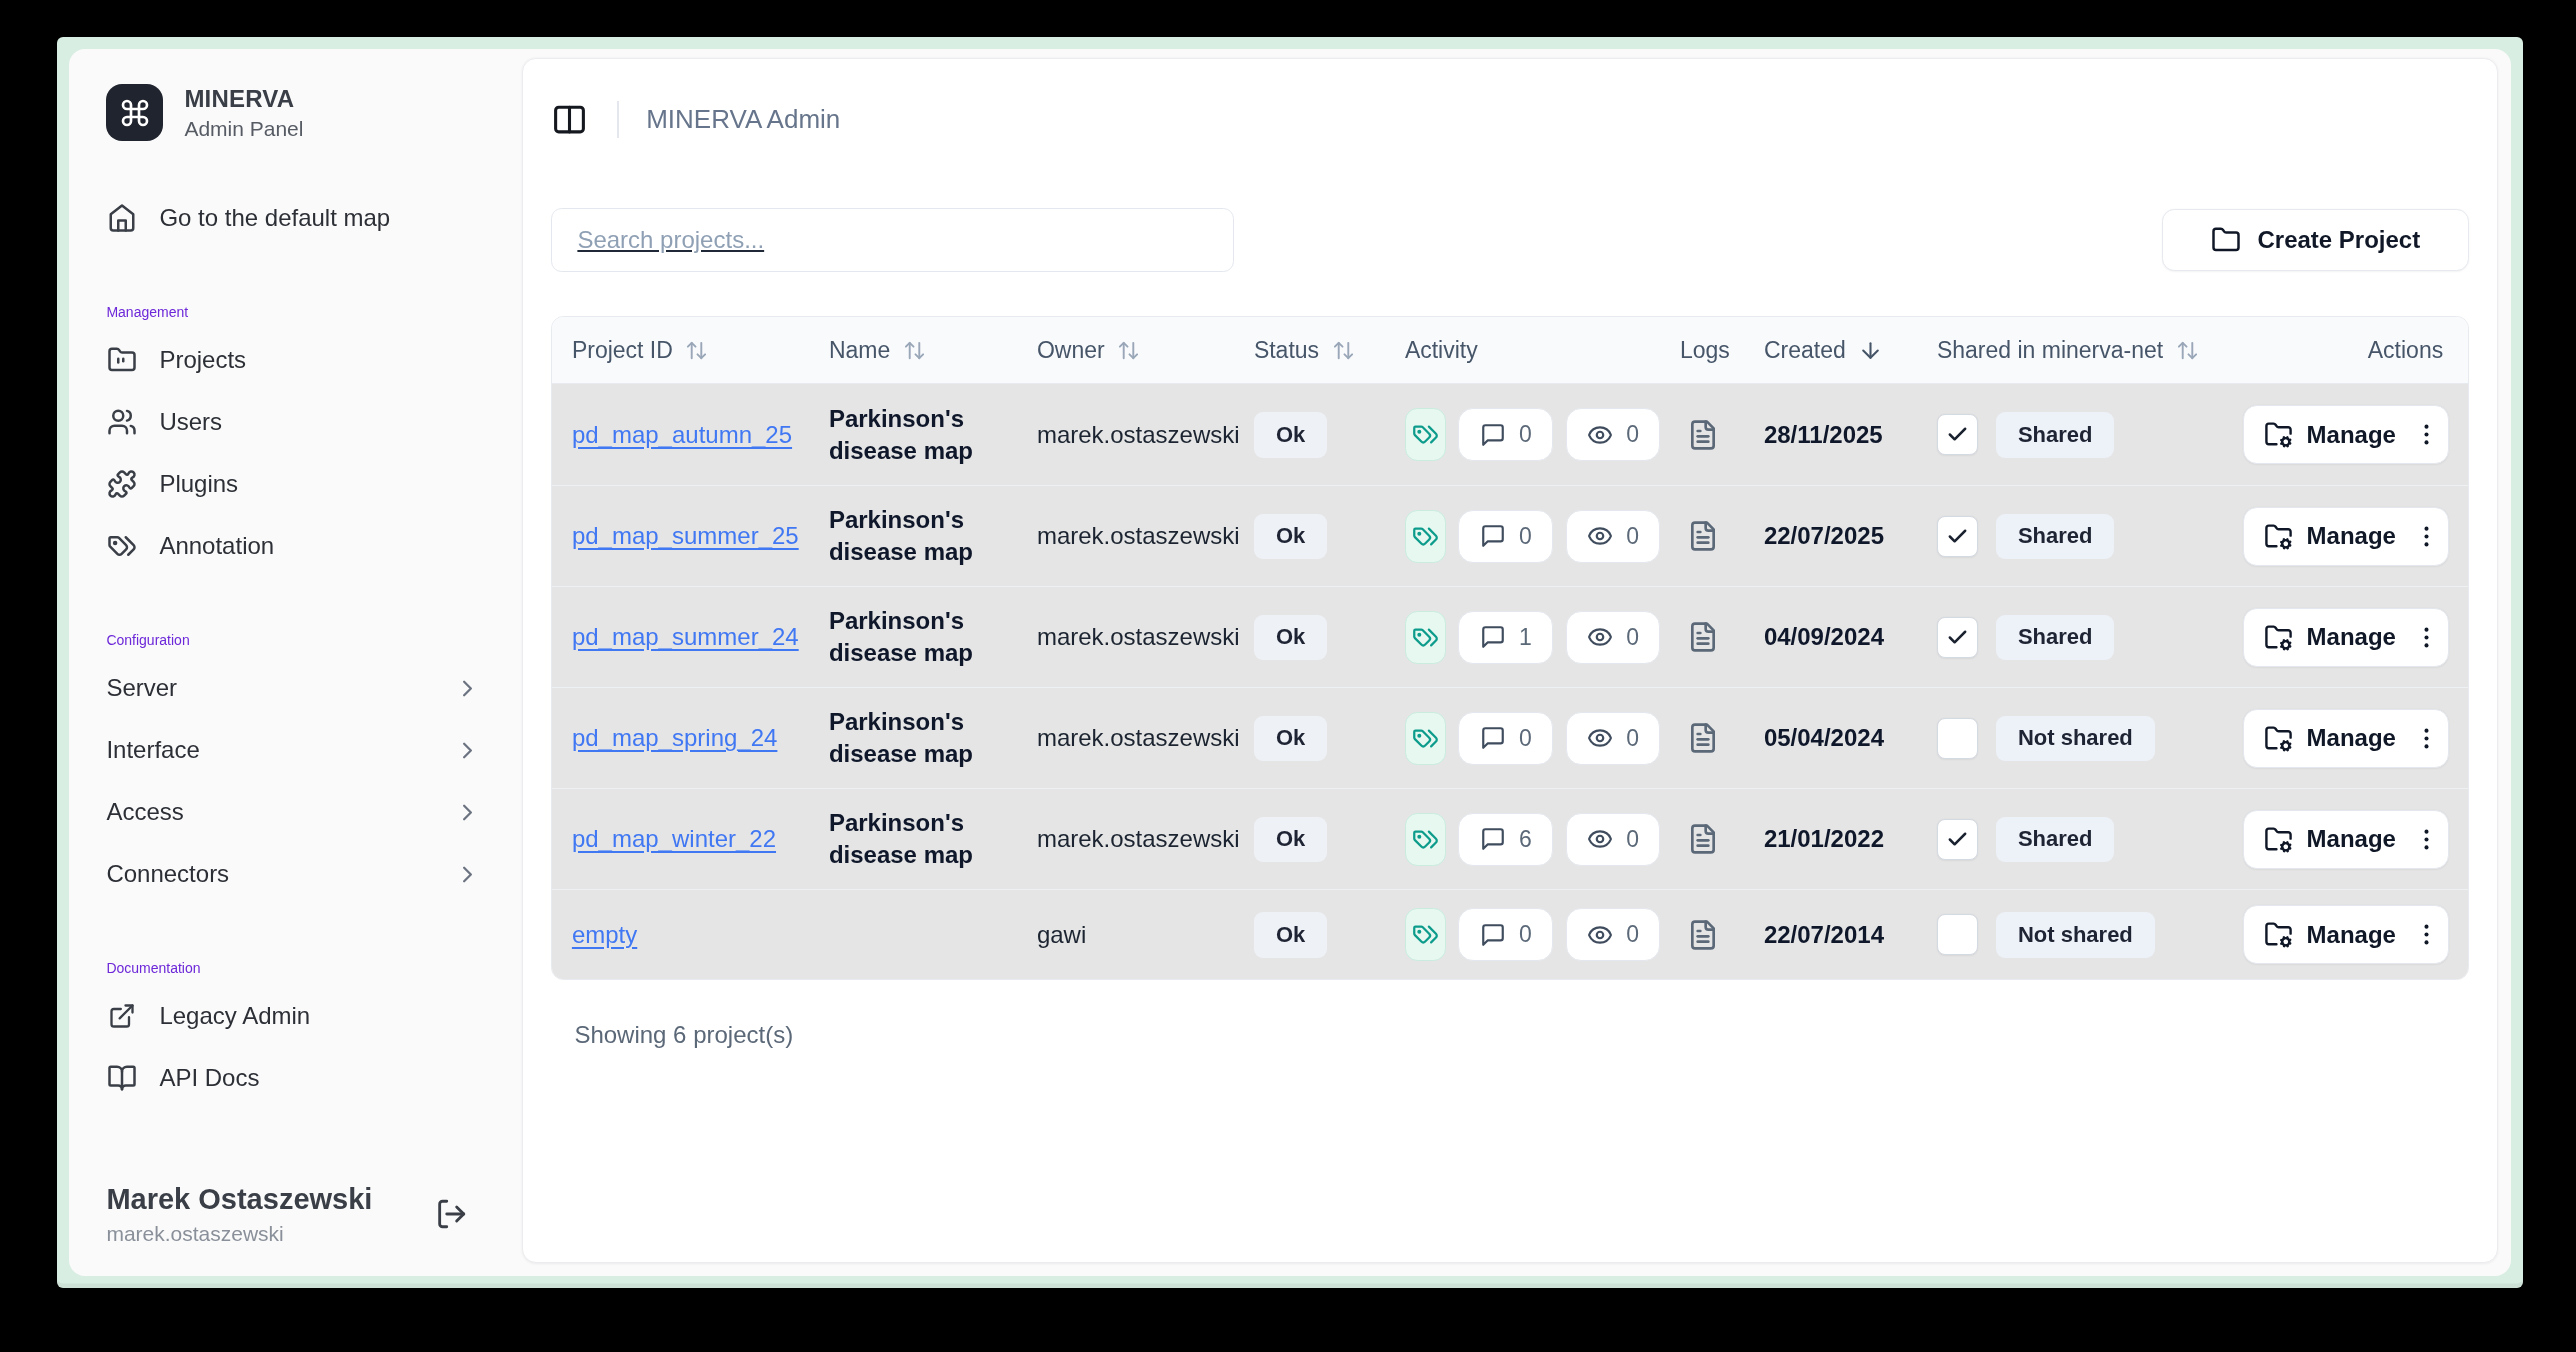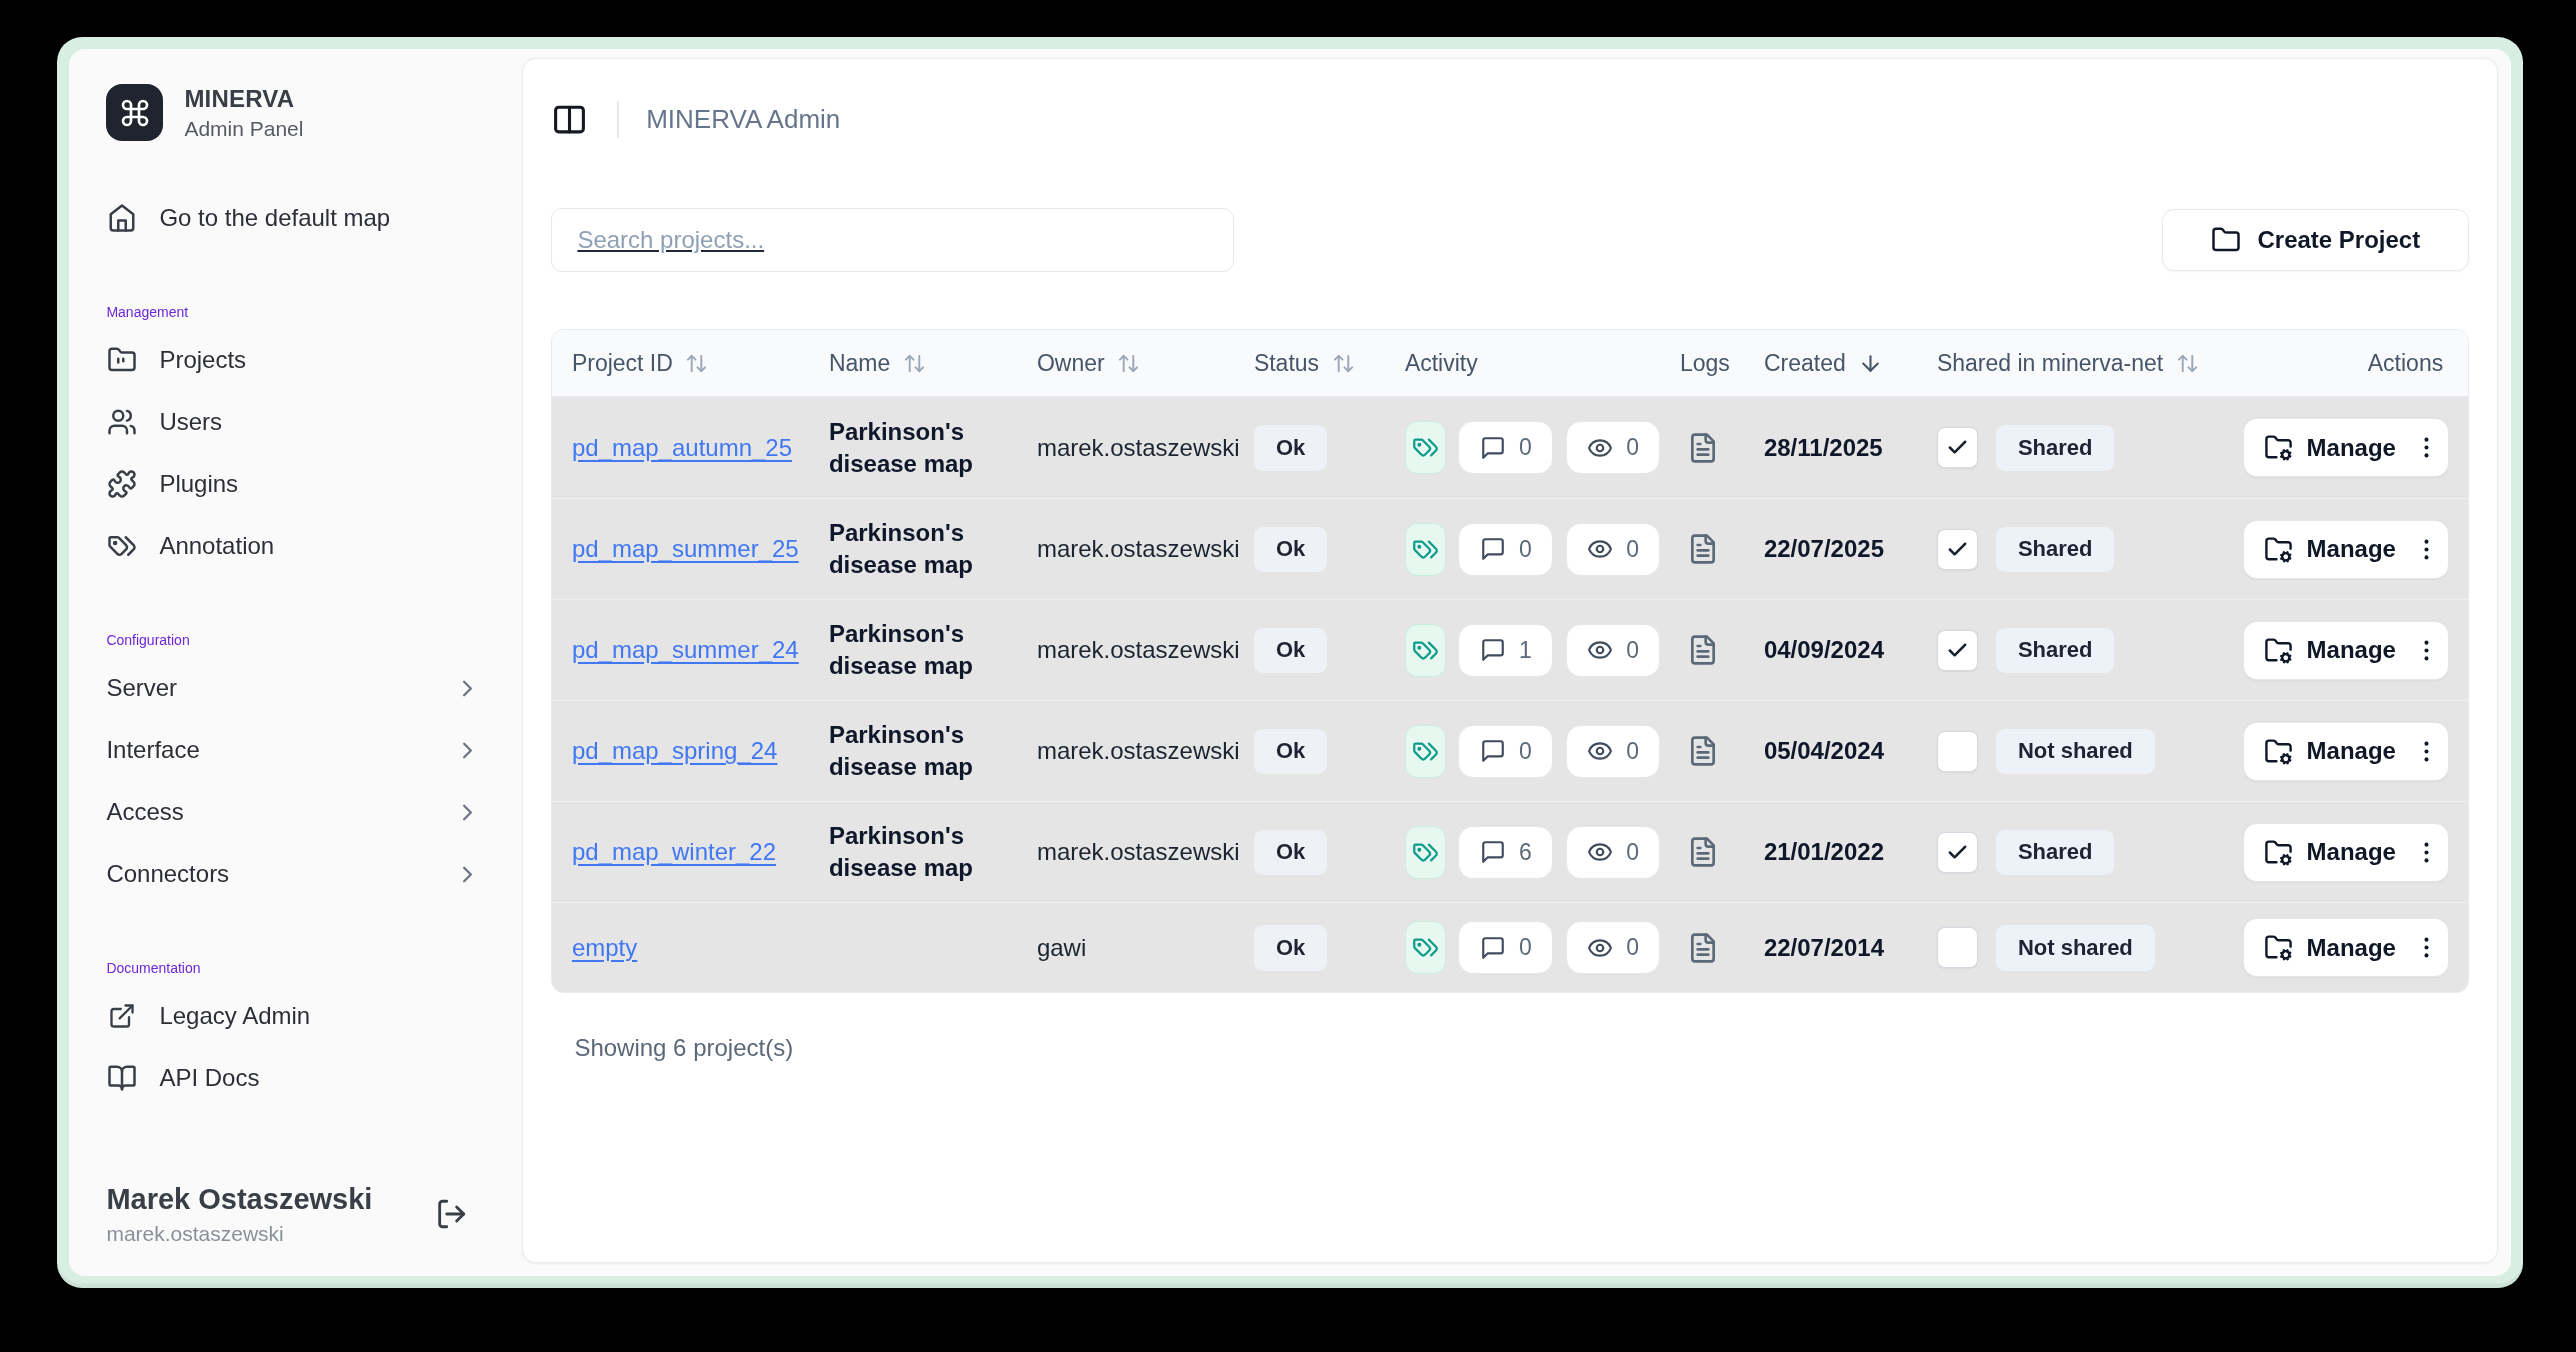--- a/index.html
+++ b/index.html
@@ -1,21 +1,21 @@
 <!DOCTYPE html>
 <html style="font-size:14px"><head>
 <meta charset="utf-8">
 <style>
   * { margin:0; padding:0; box-sizing:border-box; }
   html,body { width:2576px; height:1353px; background:#000; overflow:hidden;
               font-family:"Liberation Sans","DejaVu Sans",sans-serif; }
 
   
   .frame { position:absolute; left:57px; top:37px; width:2466px; height:1251px;
-           background:#d9eee3; border-radius:25px;
+           background:#d9eee3; border-radius:6px;
            box-shadow:0 12.4px 35px rgba(0,0,0,.55), inset 0 -4.4px 0 rgba(0,0,0,.05); }
   .app { position:absolute; inset:12.4px; background:#fafafa; border-radius:16px;
          display:flex; overflow:hidden; }
 
   
   .sidebar { width:444px; flex:none; padding:35px 32px 30px 37px; display:flex; flex-direction:column; }
   .brand { display:flex; align-items:center; gap:21px; }
   .brand-logo { width:57px; height:57px; border-radius:16px; background:#20242e; color:#fff;
                 display:flex; align-items:center; justify-content:center; flex:none; }
   .brand-title { font-size:24px; font-weight:700; color:#3a3f47; letter-spacing:0.2px; }
@@ -48,21 +48,21 @@
   .search-input { width:683px; height:64px; border:1.8px solid #e4e8ee; border-radius:10.6px;
                   padding:0 25px; font-size:24px; color:#1f2937; background:#fff; outline:none;
                   font-family:inherit;text-decoration:underline; }
   .search-input::placeholder { color:#8fa0b5; }
   .create-btn { height:62px; padding:0 48px; border:1.8px solid #e6e9ee; border-radius:12.4px; background:#fff;
                 display:flex; align-items:center; gap:16px; font-size:24px; font-weight:600; color:#101828;
                 cursor:pointer; box-shadow:0 0.9px 1.8px rgba(16,24,40,.05); font-family:inherit; }
   .create-btn .ic { width:30px; height:30px; }
 
   
-  .table-wrap { margin-top:57px; border:0.9px solid #e7eaee; border-radius:12.4px; overflow:hidden; flex:none; }
+  .table-wrap { margin-top:44px; border:0.9px solid #e7eaee; border-radius:12.4px; overflow:hidden; flex:none; }
   .thead, .trow { display:grid;
      grid-template-columns:257px 208px 217px 151px 275px 84px 173px 306px 1fr; align-items:center; }
   .thead { background:#f8fafc; height:67px; border-bottom:0.9px solid #e7eaee; }
   .th { display:flex; align-items:center; gap:12.4px; font-size:23px; color:#475569; padding-left:19.5px; }
   .th .sort-both { width:23px; height:23px; color:#9aa7b8; }
   .th .sort-desc { width:25px; height:25px; color:#475569; }
   .th-actions { justify-content:flex-end; padding-right:25px; }
 
   .trow { min-height:101px; background:#e5e5e5; }
   .trow + .trow { border-top:0.9px solid #eef1f4; }

